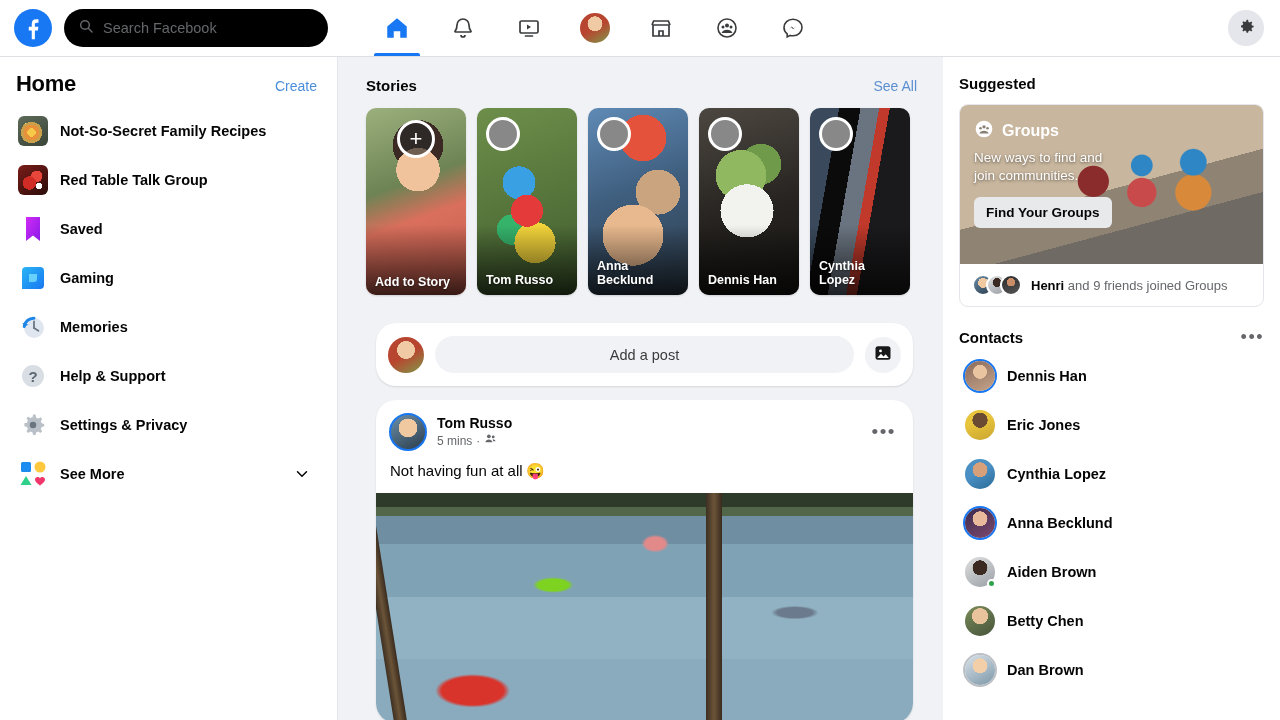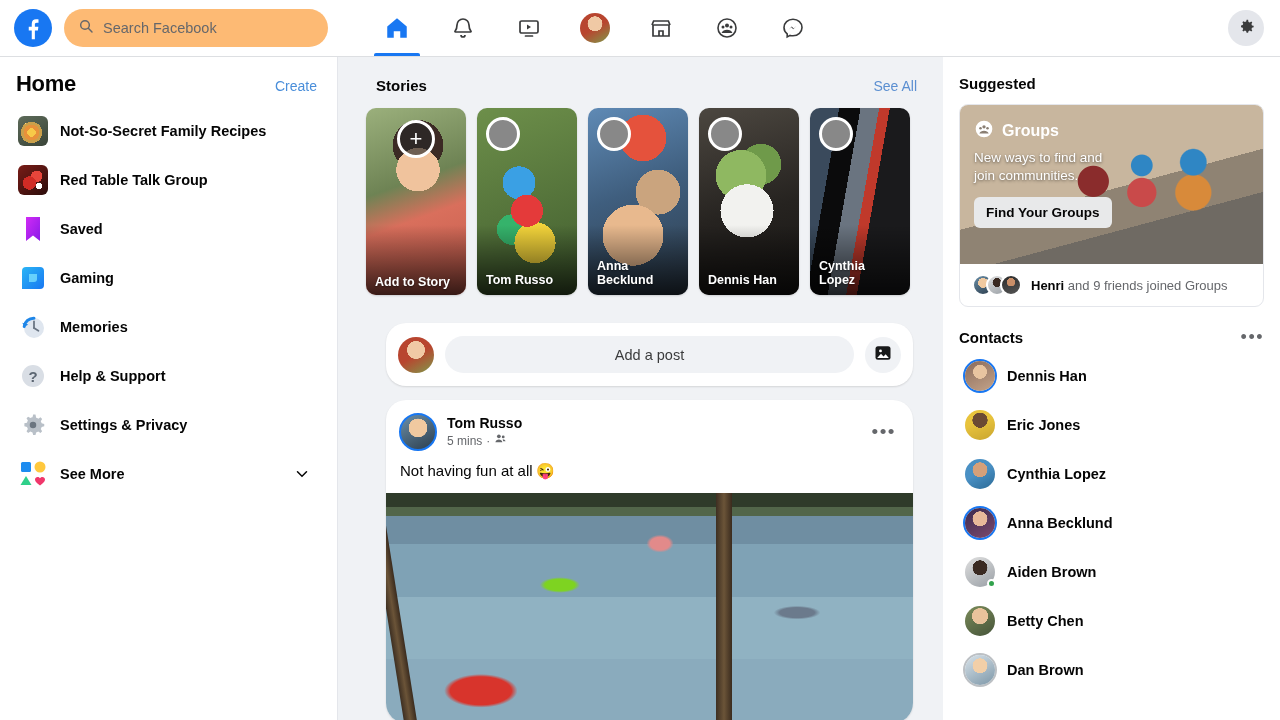--- a/index.html
+++ b/index.html
@@ -21,21 +21,21 @@
   }
   .tb-left { display: flex; align-items: center; padding-left: 14px; width: 340px; flex: none; }
   .fb-logo {
     width: 38px; height: 38px; border-radius: 50%;
     background: #1877f2; position: relative; flex: none;
     display:flex; align-items:center; justify-content:center;
   }
   .fb-logo svg { display:block; }
   .search-box {
     margin-left: 12px; height: 38px; width: 264px;
-    background: #fdba74; border-radius: 19px;
+    background: #000000; border-radius: 19px;
     display: flex; align-items: center; padding: 0 14px;
     gap: 9px;
   }
   .search-box .ph { color: #65676b; font-size: 14.5px; }
   .tb-mid { display: flex; align-items: center; height: 57px; gap: 0px; margin-left: 24px;}
   .nav-item {
     width: 66px; height: 56px; display: flex; align-items: center; justify-content: center;
     position: relative; cursor: pointer;
   }
   .nav-item.active::after {
@@ -88,21 +88,21 @@
       linear-gradient(140deg, #7a1c17, #2b0d0b); }
 
   
   .feed {
     position: absolute; top: 57px; left: 338px; width: 605px; height: 663px;
     background: #f0f2f5; overflow: hidden; padding: 0 0 0 0;
   }
   .feed-inner { padding: 20px 0 0 0; }
   .stories-head {
     display: flex; align-items: center; justify-content: space-between;
-    padding: 0 26px 0 38px; margin-bottom: 14px;
+    padding: 0 26px 0 28px; margin-bottom: 14px;
   }
   .stories-title { font-size: 15px; font-weight: bold; color: #050505; }
   .see-all { font-size: 14px; color: #5b8fd1; cursor: pointer; }
   .stories-row { display: flex; gap: 11px; padding: 0 0 0 28px; }
   .story {
     width: 100px; height: 187px; border-radius: 10px; position: relative;
     overflow: hidden; cursor: pointer; flex: none;
     box-shadow: 0 1px 2px rgba(0,0,0,.15);
   }
   .story .shade {
@@ -147,21 +147,21 @@
   .bg-dennis { background:
       radial-gradient(circle at 48% 55%, #f2f2ef 0 23%, transparent 23%),
       radial-gradient(circle at 42% 36%, #8fb861 0 19%, transparent 19%),
       radial-gradient(circle at 62% 30%, #6f9a4a 0 14%, transparent 14%),
       linear-gradient(165deg, #4c4740 0%, #262320 55%, #171513 100%); }
   .bg-cynthia { background:
       linear-gradient(100deg, #3a4a5c 0 22%, #0b0b0c 22% 38%, #6a7480 38% 52%, #c0392b 52% 60%, #1a1a1c 60% 100%); }
 
   
   .card {
-    background: #ffffff; border-radius: 20px; margin: 28px 30px 0 48px;
+    background: #ffffff; border-radius: 20px; margin: 28px 30px 0 38px;
     box-shadow: 0 1px 2px rgba(0,0,0,.12);
   }
   .composer { display: flex; align-items: center; gap: 11px; padding: 13px 12px; }
   .avatar-sm { width: 36px; height: 36px; border-radius: 50%; flex: none; overflow: hidden; }
   .compose-input {
     flex: 1; height: 37px; background: #f0f2f5; border-radius: 19px;
     display: flex; align-items: center; justify-content: center;
     color: #3a3b3c; font-size: 14.5px; cursor: pointer;
   }
   .photo-btn {

